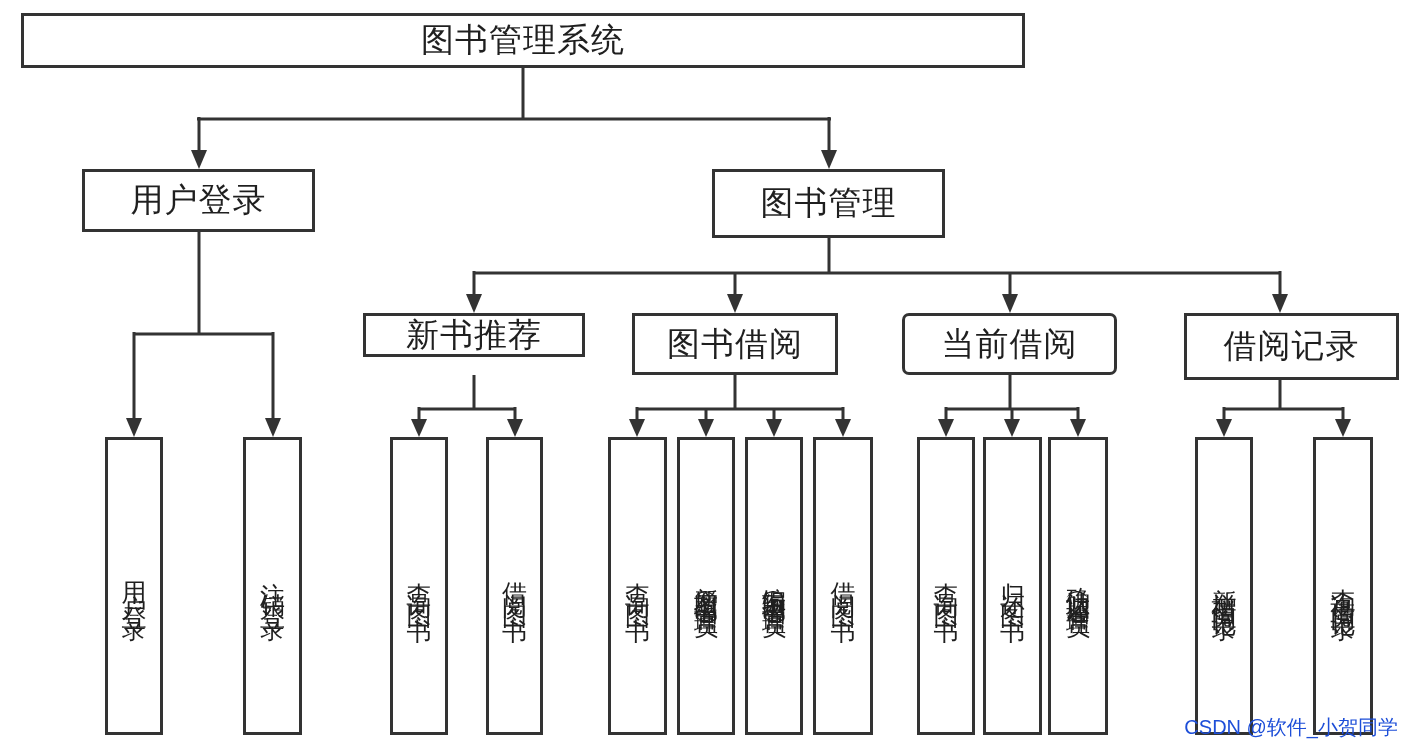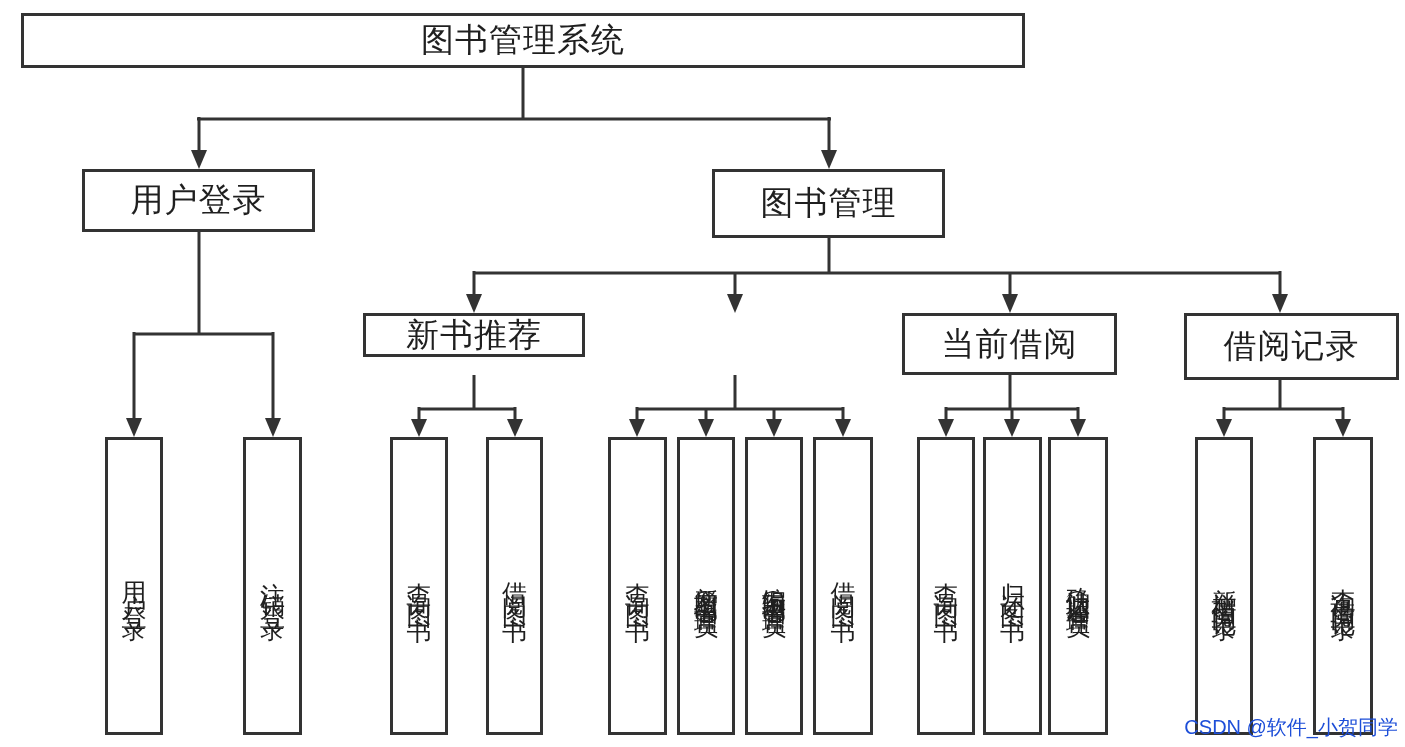--- a/index.html
+++ b/index.html
@@ -73,21 +73,22 @@
       <polygon points="1335,419 1351,419 1343,437"></polygon>
     </g>
   </svg>
 
   <div class="box hnode" style="left:21px;top:13px;width:1004px;height:55px;">图书管理系统</div>
 
   <div class="box hnode" style="left:82px;top:169px;width:233px;height:63px;">用户登录</div>
   <div class="box hnode" style="left:712px;top:169px;width:233px;height:69px;">图书管理</div>
 
   <div class="box hnode" style="left:363px;top:313px;width:222px;height:44px;">新书推荐</div>
-  <div class="box hnode" style="left:902px;top:313px;width:215px;height:62px;">当前借阅</div>
+  <div class="box hnode" style="left:632px;top:313px;width:206px;height:62px;">图书借阅</div>
+  <div class="box hnode" style="left:902px;top:313px;width:215px;height:62px;border-radius:7px;">当前借阅</div>
   <div class="box hnode" style="left:1172px;top:313px;width:215px;height:67px;margin-left:12px;">借阅记录</div>
 
   <div class="box leaf" style="left:105px;top:437px;width:58px;height:298px;">
     <span class="vtext">用户登录</span>
   </div>
   <div class="box leaf" style="left:243px;top:437px;width:59px;height:298px;">
     <span class="vtext">注销登录</span>
   </div>
 
   <div class="box leaf" style="left:390px;top:437px;width:58px;height:298px;">

